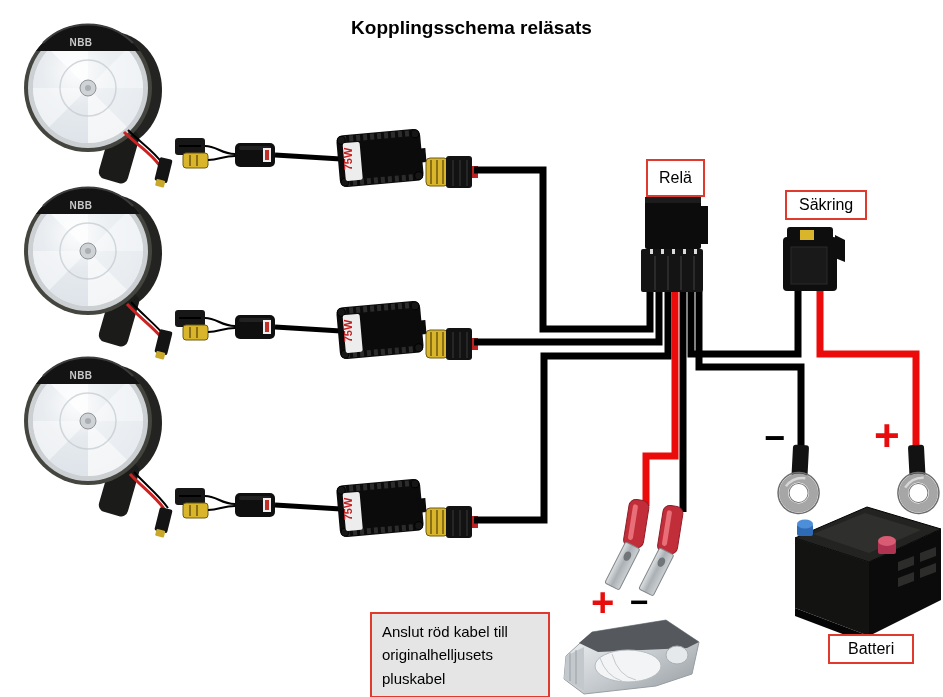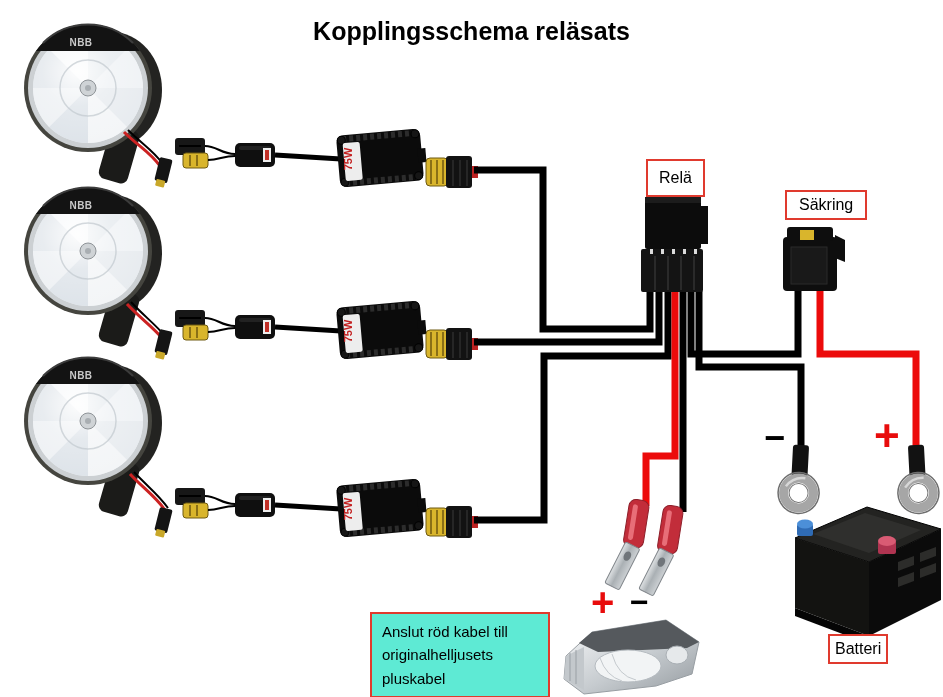--- a/index.html
+++ b/index.html
@@ -1,26 +1,26 @@
 <!DOCTYPE html>
 <html><head>
 <meta charset="utf-8">
 <style>
   html,body{margin:0;padding:0;background:#fff;}
   #stage{position:relative;width:943px;height:697px;background:#ffffff;overflow:hidden;
          font-family:"Liberation Sans",sans-serif;}
   #stage svg{position:absolute;left:0;top:0;}
   .ovl{position:absolute;white-space:nowrap;}
-  .title{left:0;right:0;top:17px;text-align:center;font-size:25px;font-weight:bold;color:#000;}
+  .title{left:0;right:0;top:17px;text-align:center;font-size:19px;font-weight:bold;color:#000;}
   .tag{border:2px solid #e03a2e;background:#fff;color:#000;font-size:16px;line-height:1.4;
        padding:6px 11px;}
   .tag-rela{left:646px;top:159px;}
   .tag-sakring{left:785px;top:190px;padding:2px 12px;}
-  .tag-batteri{left:828px;top:634px;padding:2px 5px;}
-  .note{left:370px;top:612px;width:156px;border:2px solid #e03a2e;background:#5eead4;color:#000;
+  .tag-batteri{left:828px;top:634px;padding:2px 18px;}
+  .note{left:370px;top:612px;width:156px;border:2px solid #e03a2e;background:#e5e5e5;color:#000;
         font-size:15px;line-height:1.55;padding:6px 10px;white-space:normal;}
   .sign{position:absolute;font-weight:bold;line-height:1;}
   .minus-batt{left:764px;top:420px;font-size:36px;color:#000;}
   .plus-batt{left:874px;top:414px;font-size:44px;color:#e80c0c;}
   .plus-head{left:591px;top:582px;font-size:40px;color:#e80c0c;}
   .minus-head{left:630px;top:586px;font-size:32px;color:#000;}
 </style>
 </head>
 <body>
 

